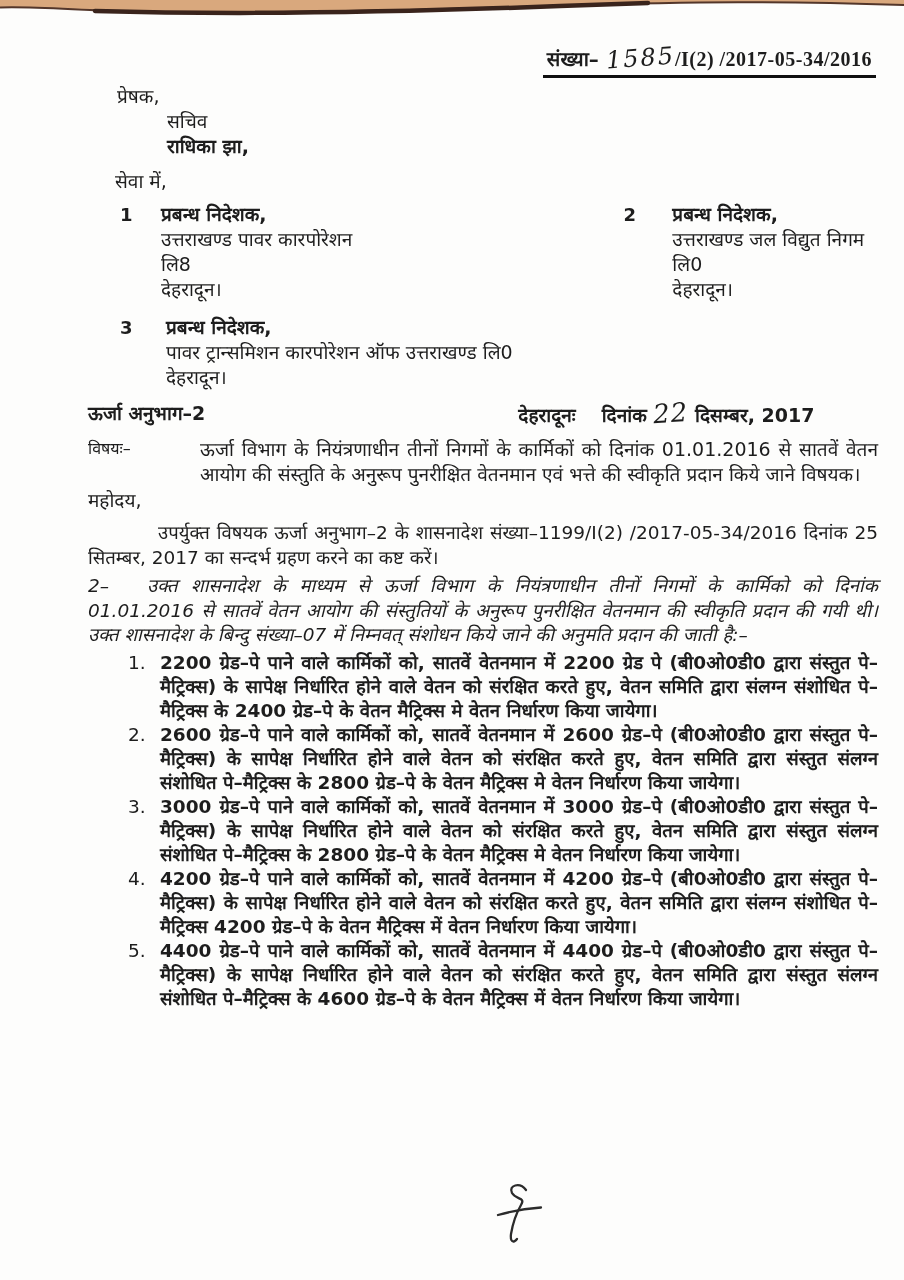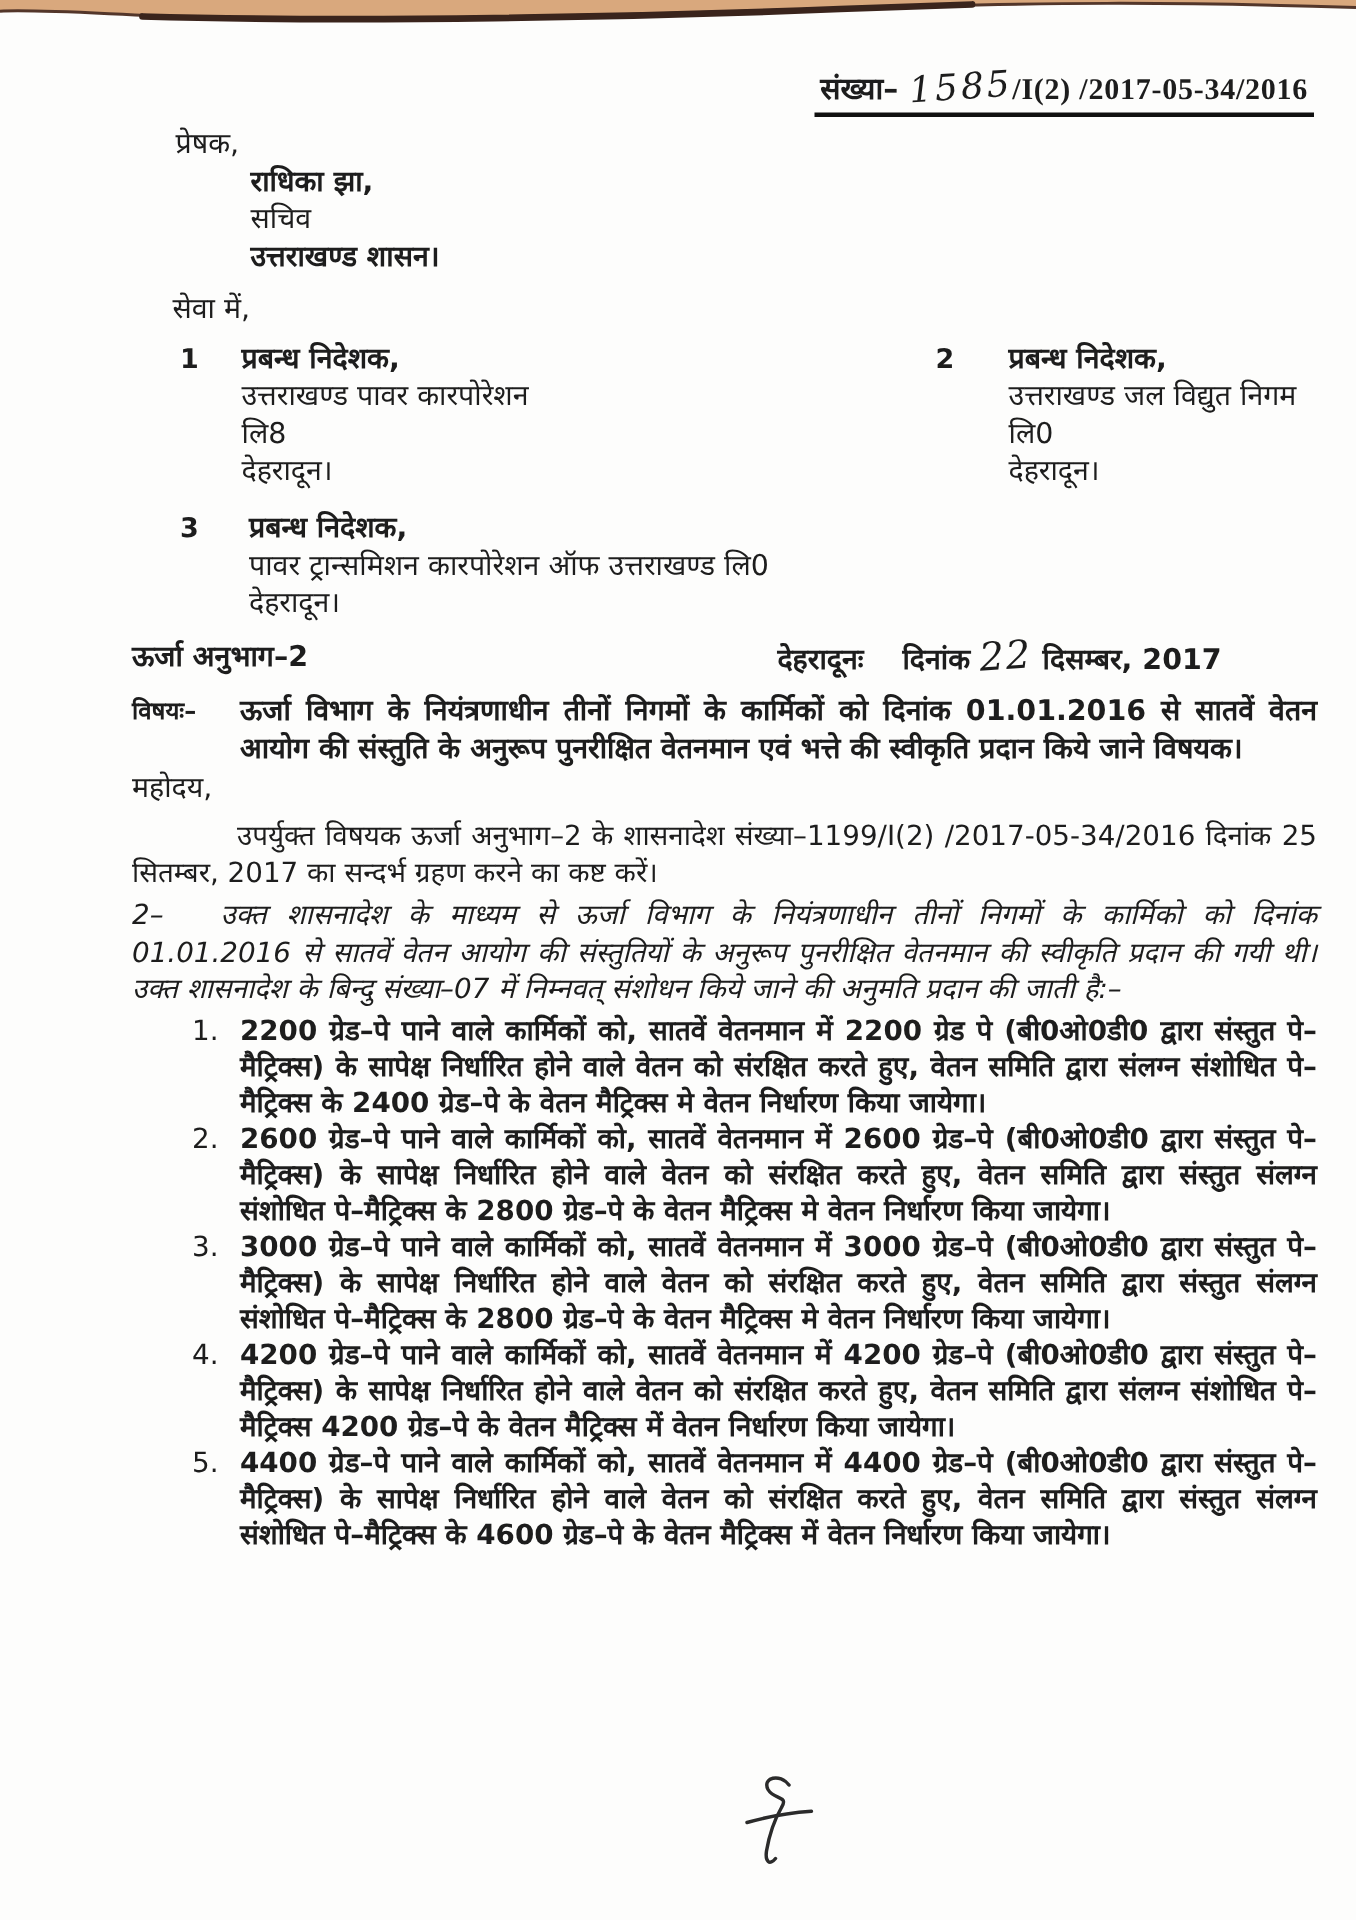--- a/index.html
+++ b/index.html
@@ -40,21 +40,21 @@
   .addr-num{width:46px;font-weight:bold;font-size:18px;padding-top:2px;}
   .addr:first-child .addr-num{margin-left:32px;}
   .addr-col2{margin-left:260px;}
   .addr-col2 .addr-num{width:54px;}
   .addr-row2{margin-top:13px;}
   .section-line{display:flex;margin-top:11px;font-weight:bold;}
   .section-left{flex:0 0 auto;}
   .section-right{margin-left:313px;white-space:nowrap;}
   .section-right .gap{display:inline-block;width:26px;}
   .hand-date{font-size:26px;letter-spacing:1px;}
-  .subject{display:flex;margin-top:9px;font-weight:bold;}
+  .subject{display:flex;margin-top:9px;font-weight:normal;gap:40px;}
   .subject-label{flex:0 0 72px;}
   .subject-text{flex:1;text-align:justify;line-height:24.5px;font-size:19px;}
   .salutation{margin-top:2px;}
   .para{
     font-size:18.5px;line-height:24.5px;text-align:justify;
     margin-top:8px;
   }
   .para1{text-indent:70px;}
   .para2{margin-top:4px;font-style:italic;}
   .para2 .pnum{font-weight:500;margin-right:38px;}
@@ -78,23 +78,22 @@
   <div class="ref-line">
     <span>संख्या–</span>
     <span class="hand">1585</span><span class="ref-serif">/I(2) /2017-05-34/2016</span>
   </div>
 
   <div class="content">
 
     <div class="sender">
       <div class="line">प्रेषक,</div>
       <div class="inner">
+        <div class="line">सचिव</div>
         <div class="line bold">राधिका झा,</div>
-        <div class="line">सचिव</div>
-        <div class="line bold">उत्तराखण्ड शासन।</div>
       </div>
     </div>
 
     <div class="line to-label">सेवा में,</div>
 
     <div class="addr-row">
       <div class="addr">
         <div class="addr-num">1</div>
         <div>
           <div class="line bold">प्रबन्ध निदेशक,</div>

